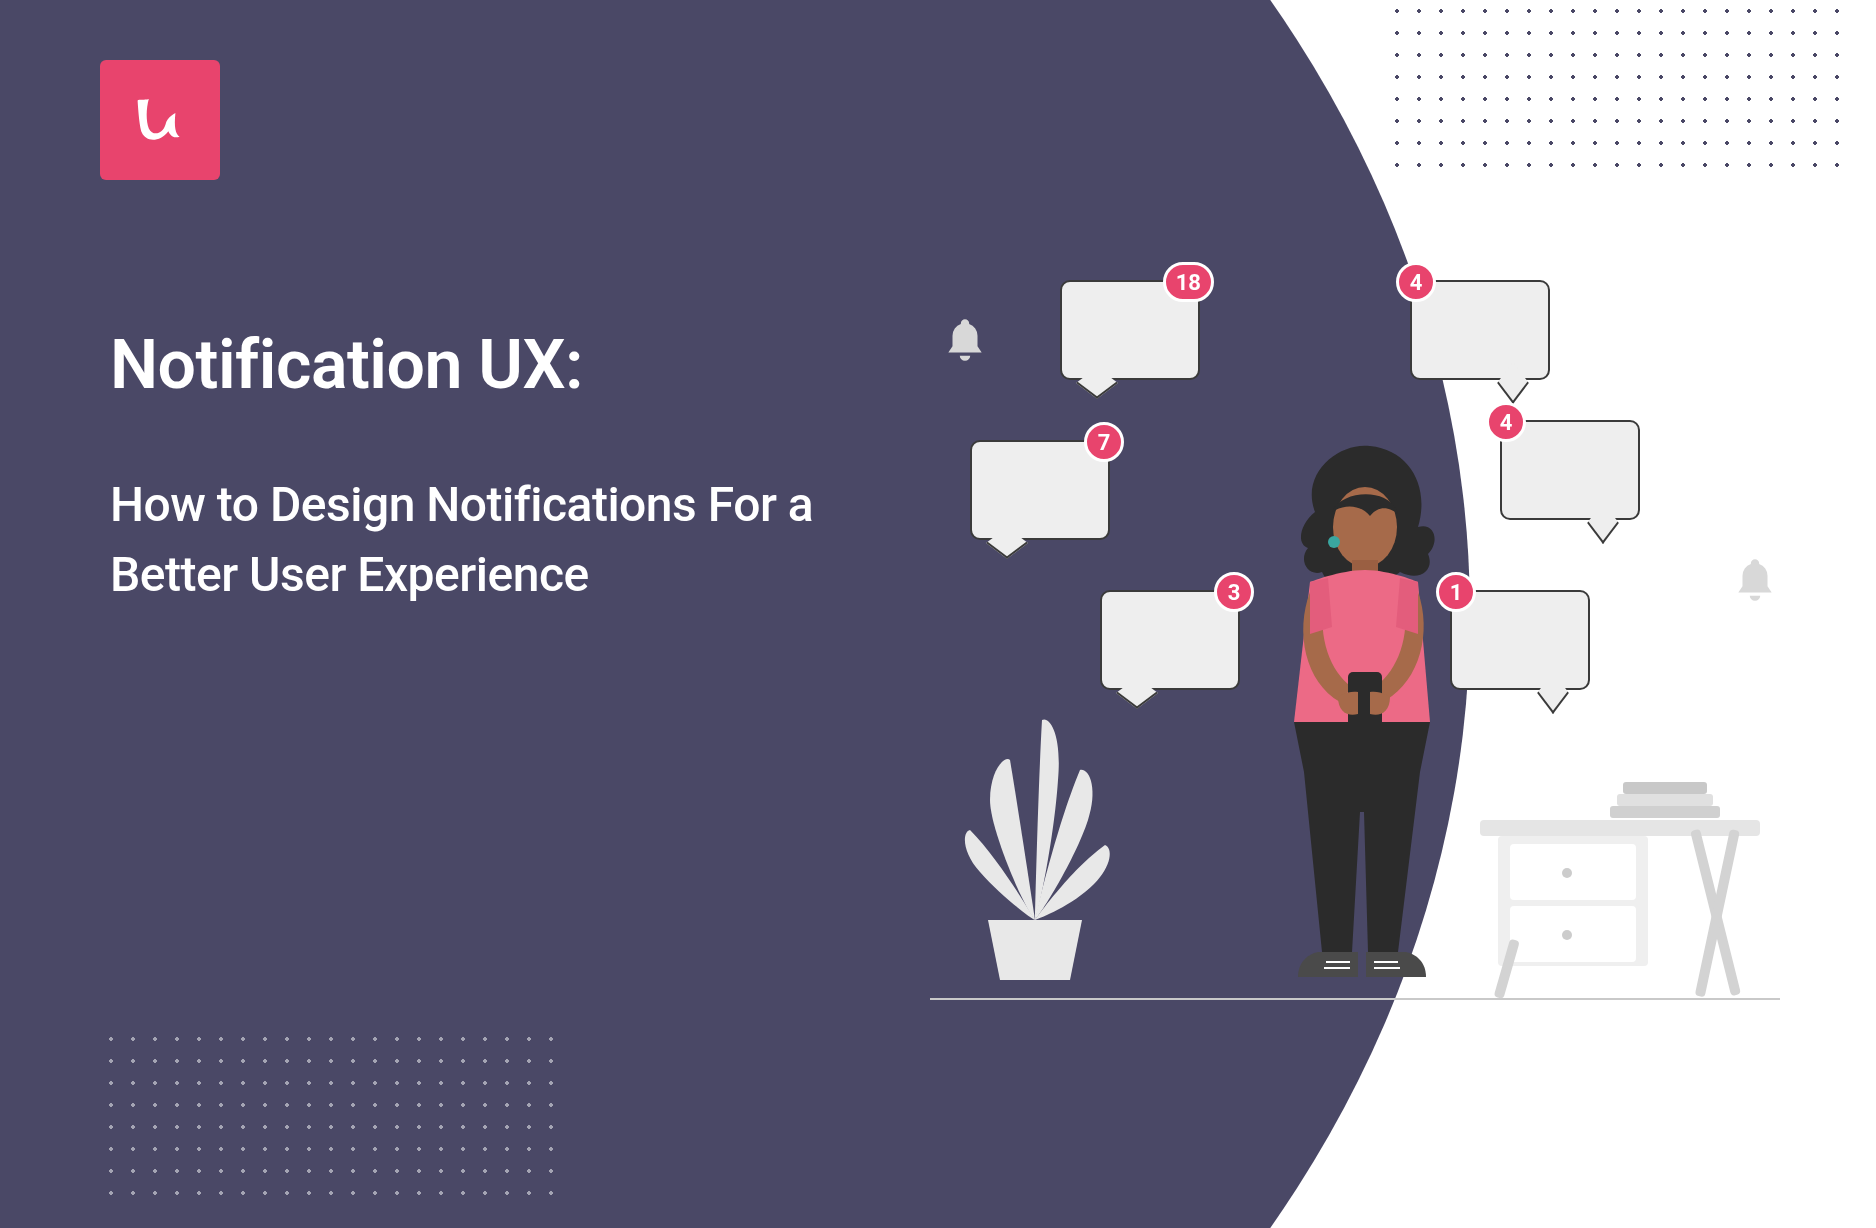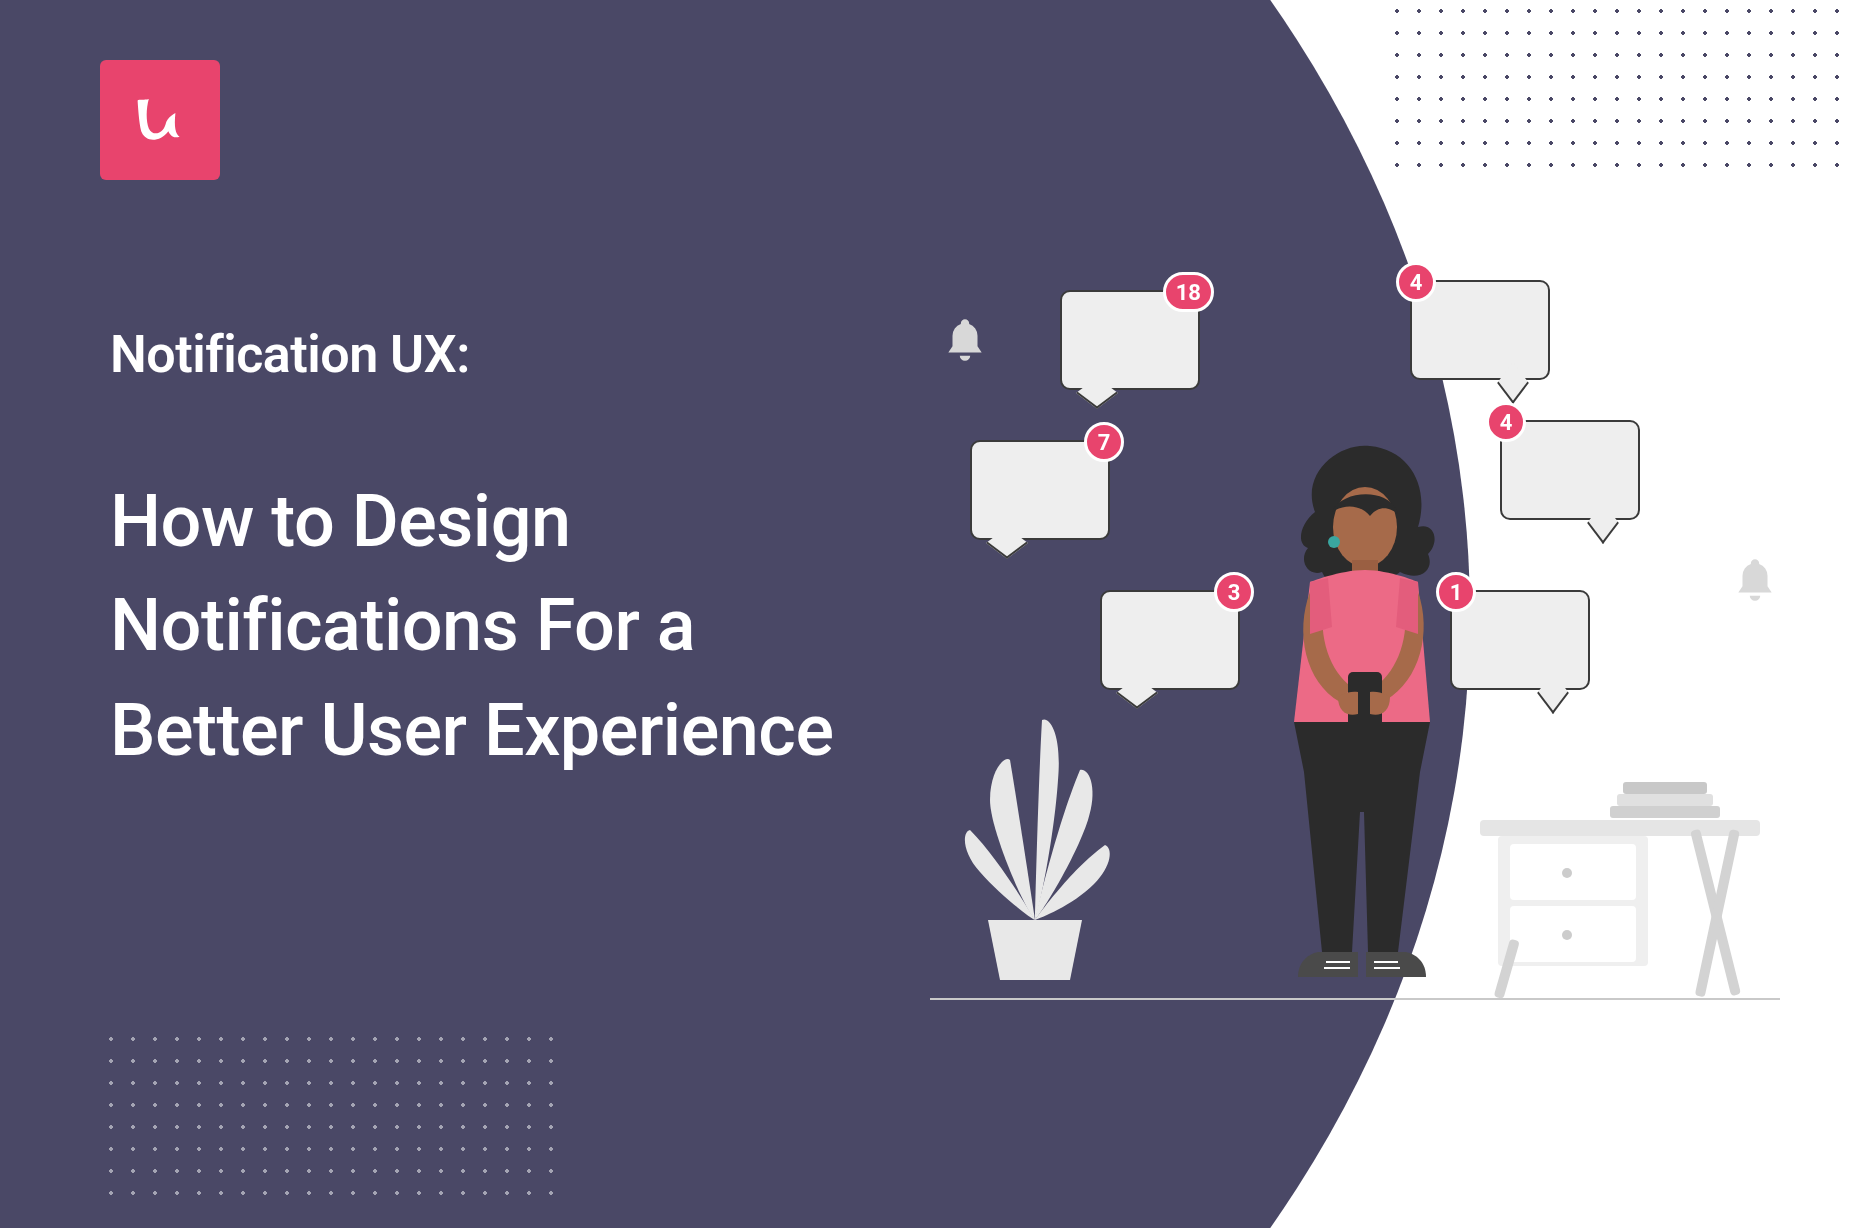--- a/index.html
+++ b/index.html
@@ -34,33 +34,33 @@
     justify-content: center;
     z-index: 5;
   }
   .logo svg { width: 70px; height: 70px; }
   .title {
     position: absolute;
     left: 110px;
     top: 320px;
     color: #ffffff;
     font-weight: 600;
-    font-size: 52px;
+    font-size: 68px;
     line-height: 1.35;
     z-index: 5;
     max-width: 720px;
     letter-spacing: -0.5px;
   }
   .subtitle {
     position: absolute;
     left: 110px;
     top: 470px;
     color: #ffffff;
     font-weight: 500;
-    font-size: 72px;
+    font-size: 48px;
     line-height: 1.45;
     z-index: 5;
     max-width: 740px;
     letter-spacing: -0.5px;
   }
   
   .dots {
     position: absolute;
     z-index: 3;
     background-image: radial-gradient(circle, currentColor 2px, transparent 2px);
@@ -182,21 +182,21 @@
       <svg viewBox="0 0 24 24">
           <path fill="currentColor" d="M12 2a2 2 0 0 1 2 2v.3A6 6 0 0 1 18 10v5l2 3H4l2-3v-5a6 6 0 0 1 4-5.7V4a2 2 0 0 1 2-2Zm0 20a2.5 2.5 0 0 1-2.5-2.5h5A2.5 2.5 0 0 1 12 22Z"></path>
         </svg>
     </div>
     <div class="bell" style="right:0px; top:300px;">
       <svg viewBox="0 0 24 24">
           <path fill="currentColor" d="M12 2a2 2 0 0 1 2 2v.3A6 6 0 0 1 18 10v5l2 3H4l2-3v-5a6 6 0 0 1 4-5.7V4a2 2 0 0 1 2-2Zm0 20a2.5 2.5 0 0 1-2.5-2.5h5A2.5 2.5 0 0 1 12 22Z"></path>
         </svg>
     </div>
 
-    <div class="bubble tail-left" style="left:130px; top:40px;padding-left:44px;">
+    <div class="bubble tail-left" style="left:130px; top:30px;padding-left:44px;">
       <span class="badge">18</span>
     </div>
     <div class="bubble tail-right" style="left:480px; top:30px;">
       <span class="badge">4</span>
     </div>
 
     <div class="bubble tail-left" style="left:40px; top:190px;">
       <span class="badge">7</span>
     </div>
     <div class="bubble tail-right" style="left:570px; top:170px;">

